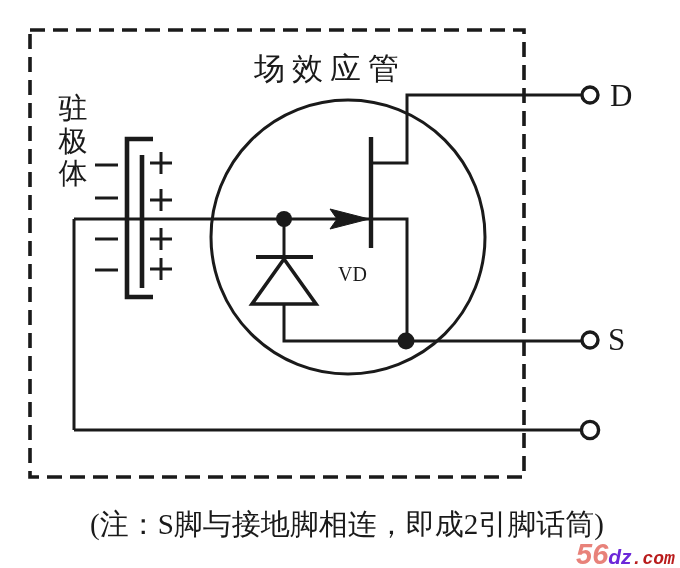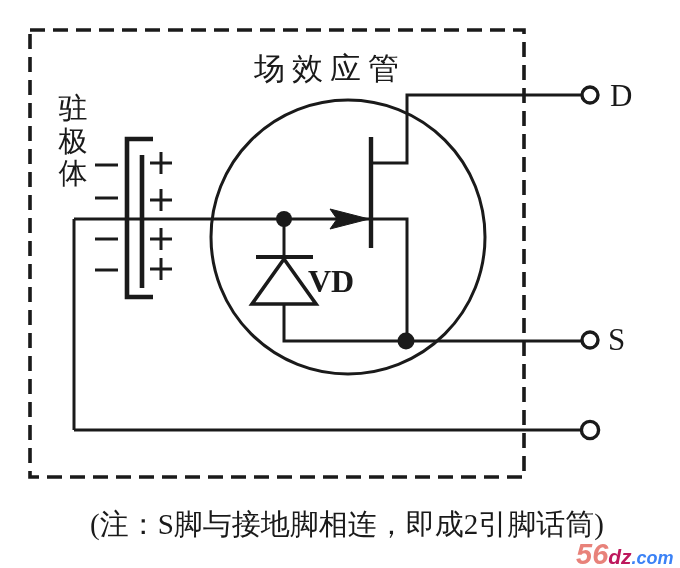--- a/index.html
+++ b/index.html
@@ -34,23 +34,22 @@
   .label-electret {
     left: 56px; top: 92px;
     width: 34px;
     font-size: 29px;
     line-height: 32.5px;
     word-break: break-all;
     white-space: normal;
     text-align: center;
   }
   .label-vd {
-    left: 308px; top: 263px;
-    font-size: 32px;
-    font-weight: bold;
+    left: 338px; top: 263px;
+    font-size: 20px;
   }
   .label-d {
     left: 610px; top: 78px;
     font-size: 31px;
   }
   .label-s {
     left: 608px; top: 322px;
     font-size: 31px;
   }
   .label-ground {
@@ -151,16 +150,16 @@
   </svg>
 
   <div class="label label-electret">驻极体</div>
   <div class="label label-fet">场效应管</div>
   <div class="label label-vd">VD</div>
   <div class="label label-d">D</div>
   <div class="label label-s">S</div>
   <div class="label label-caption">(注：S脚与接地脚相连，即成2引脚话筒)</div>
 
   <div class="watermark">
-    <span class="wm-56" style="color: rgb(232, 130, 122);">56</span><span class="wm-dz" style="color: #be185d;">dz</span><span class="wm-com" style="color: #3b82f6;">.com</span>
+    <span class="wm-56" style="color: rgb(232, 130, 122);">56</span><span class="wm-dz" style="color: #6d28d9;">dz</span><span class="wm-com" style="color: #b91c1c; font-family: Liberation Mono, monospace;">.com</span>
   </div>
 
 </div>
 
 </body></html>

